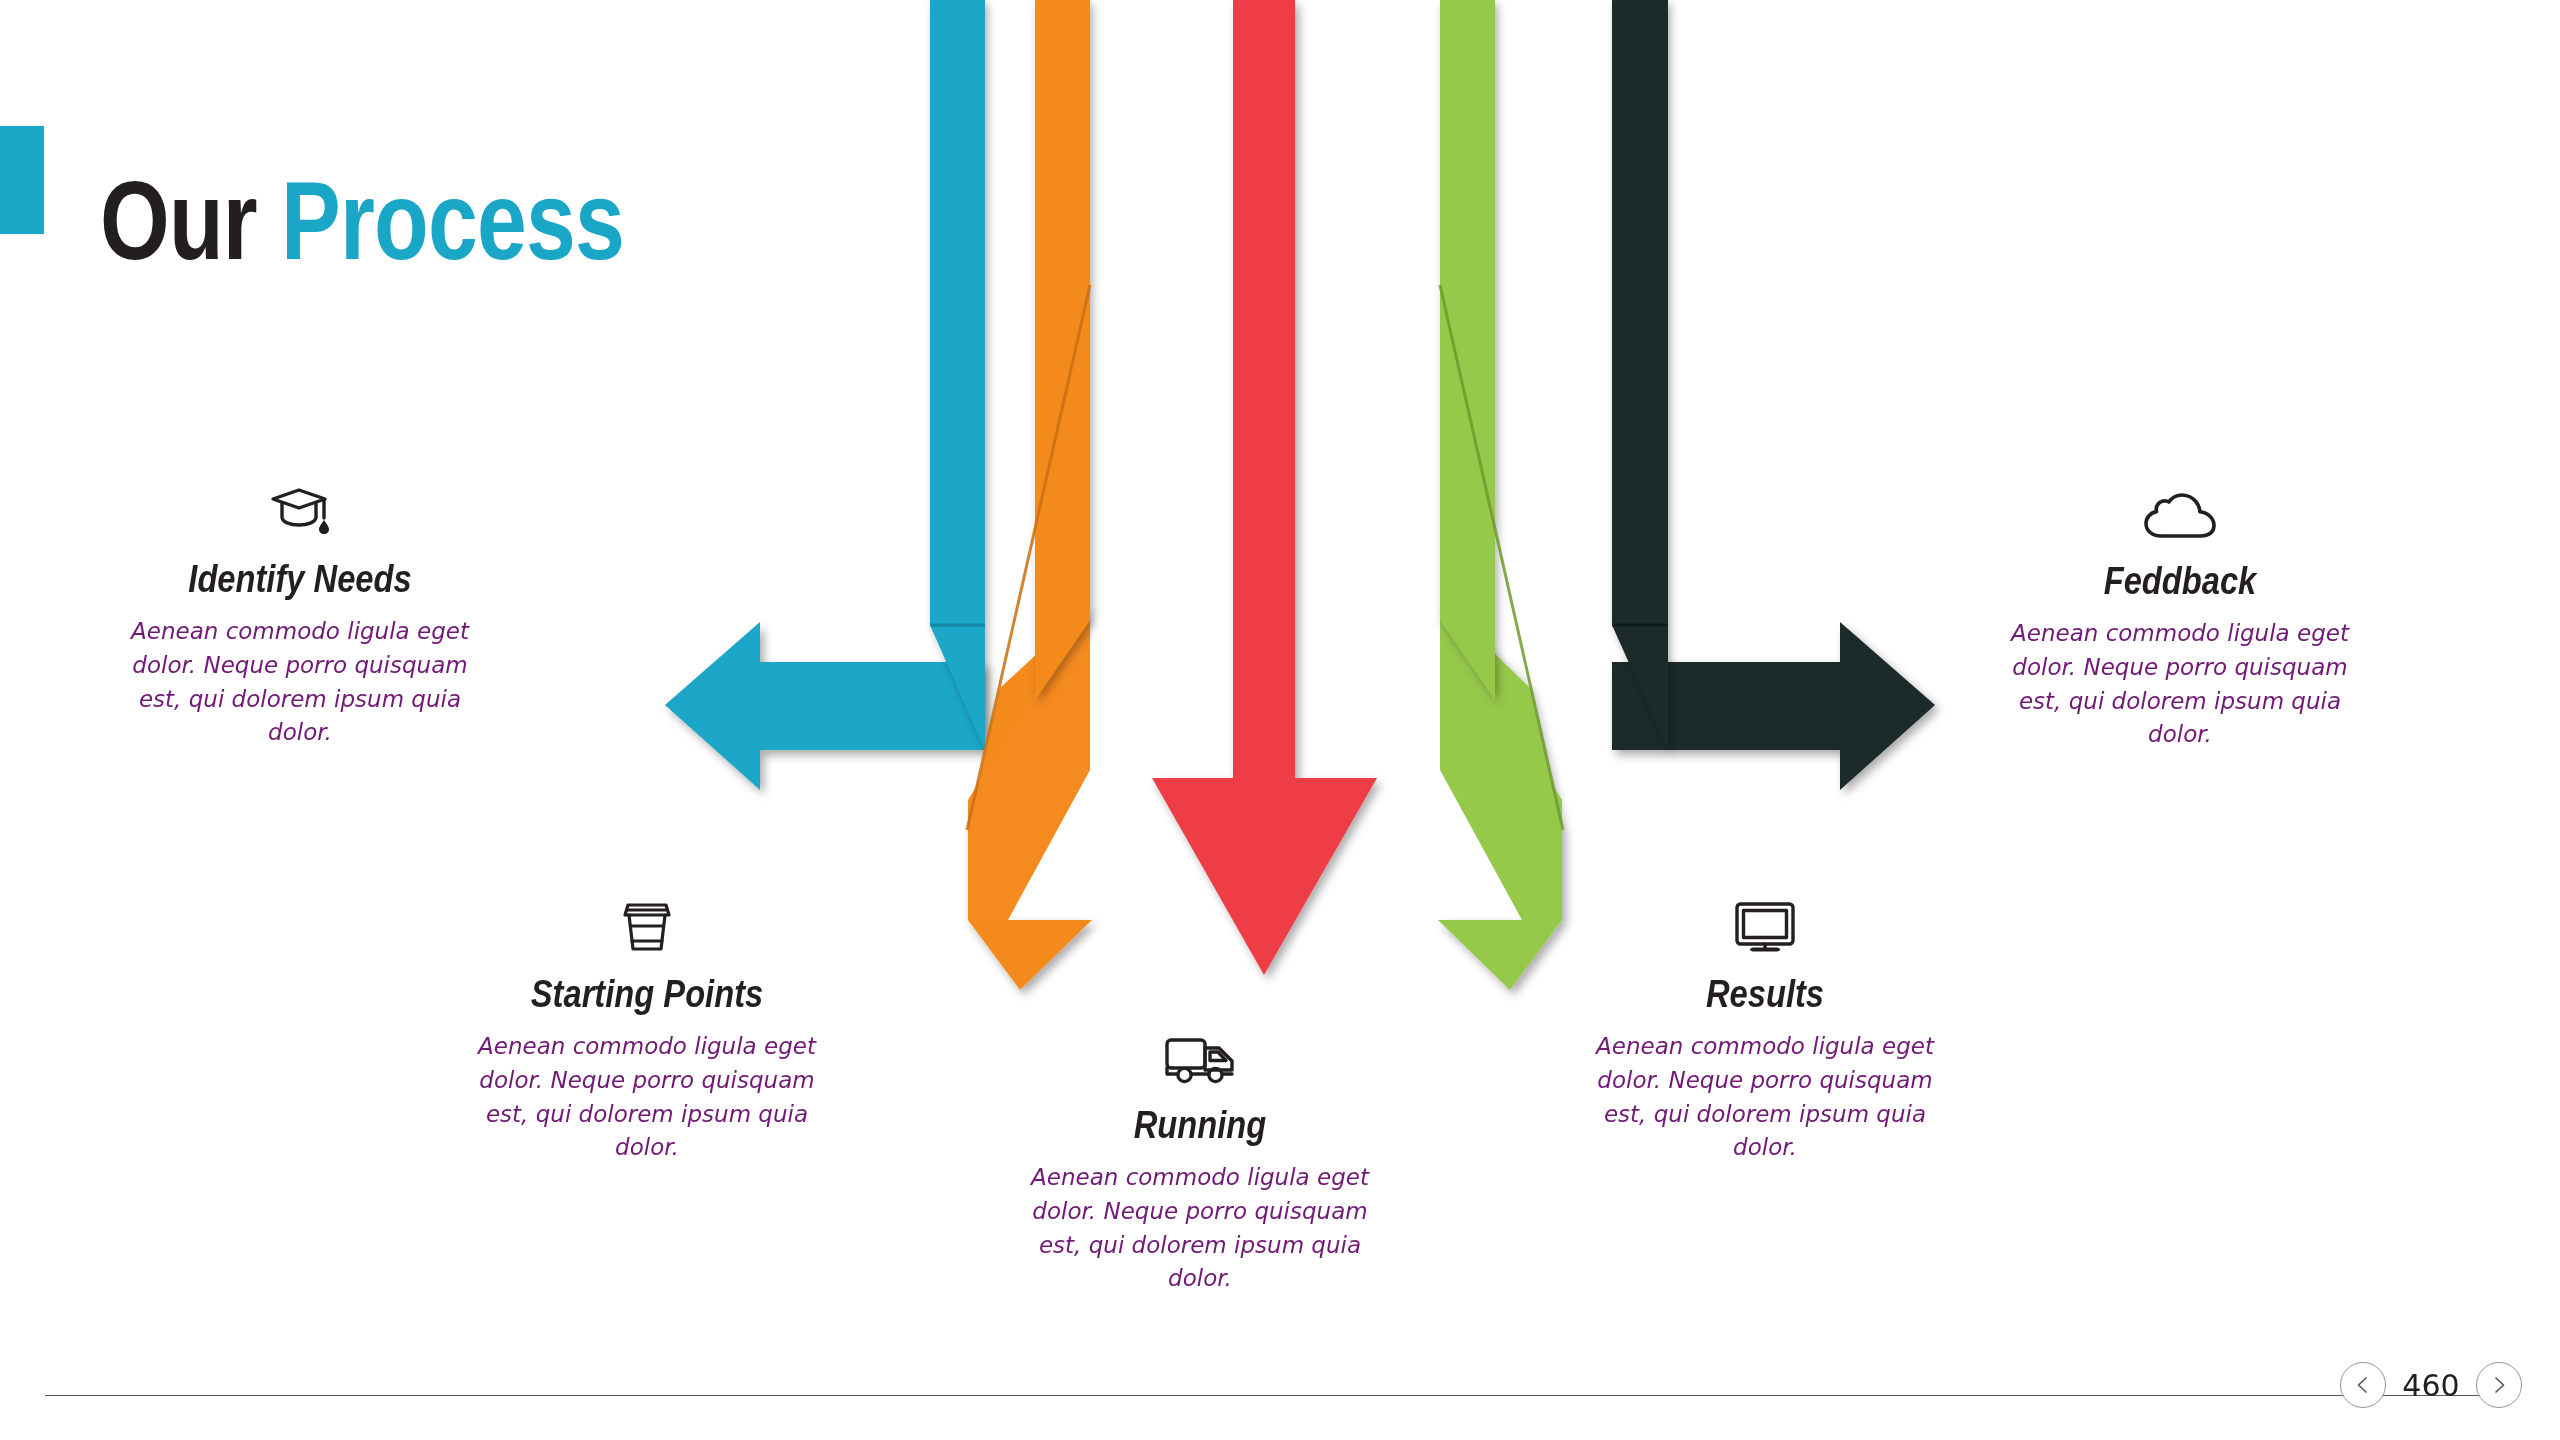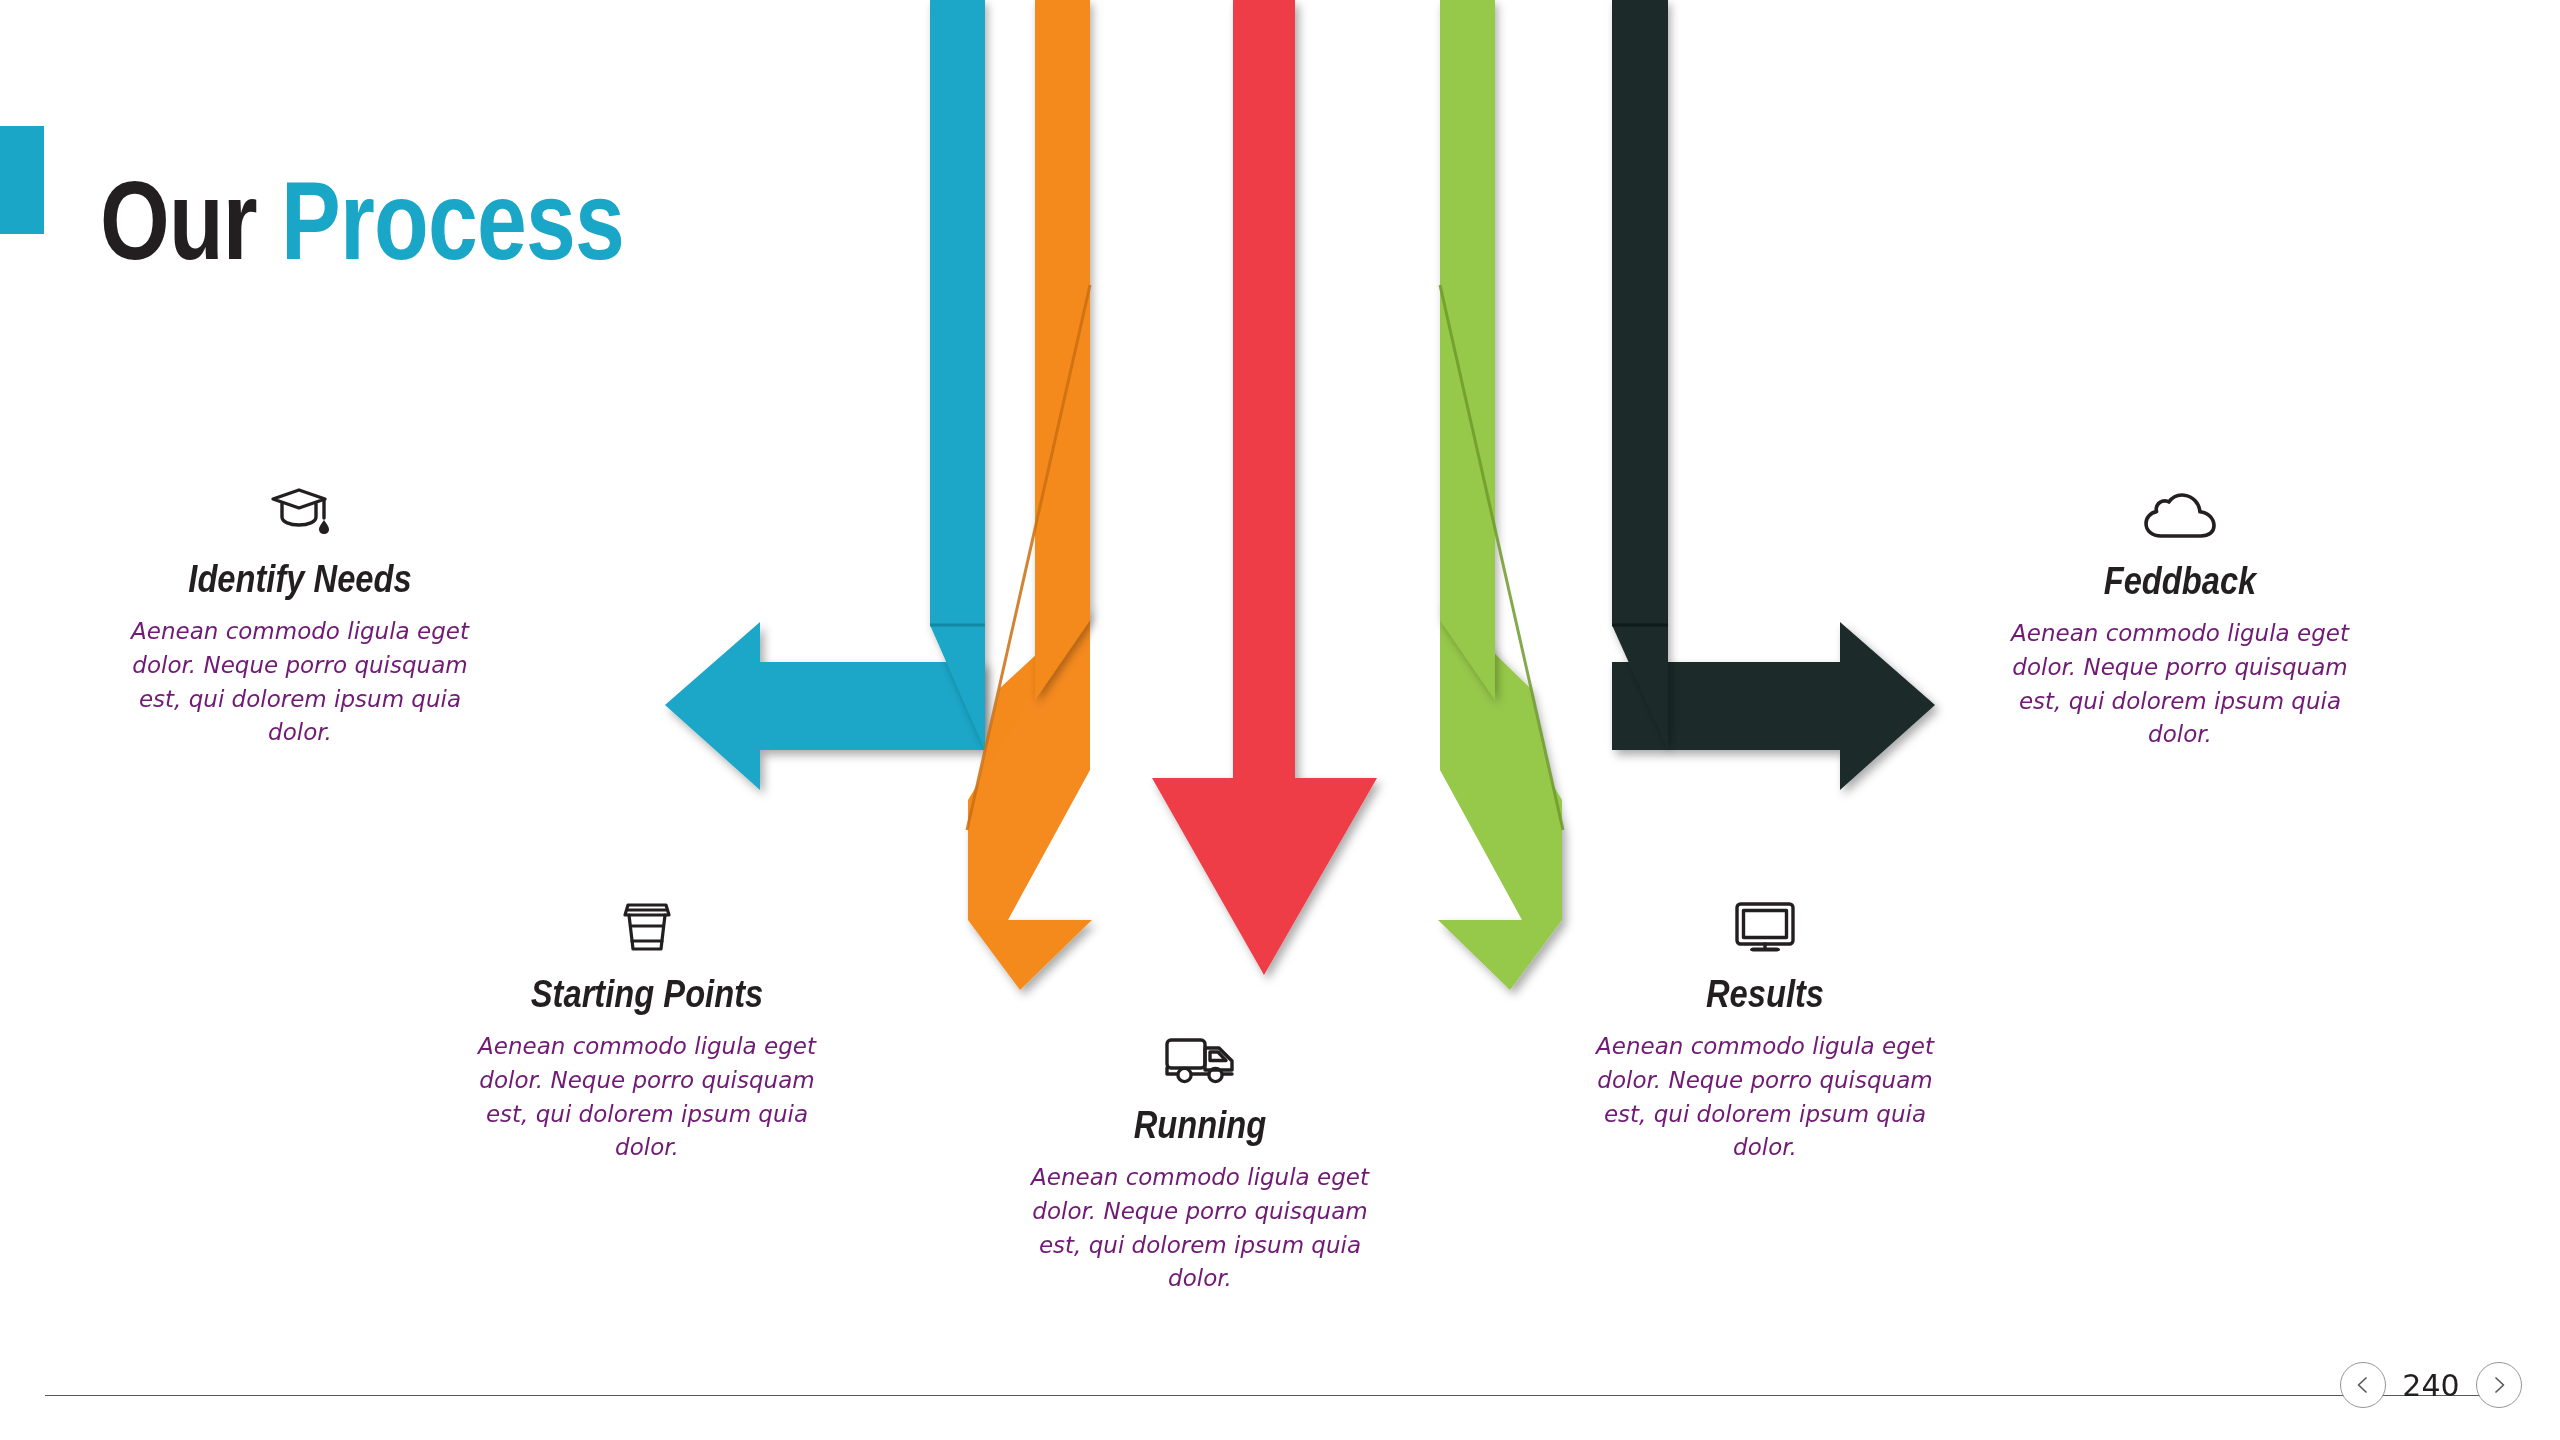--- a/index.html
+++ b/index.html
@@ -268,21 +268,21 @@
     <div class="step-body">Aenean commodo ligula eget dolor. Neque porro quisquam est, qui dolorem ipsum quia dolor.</div>
   </div>
 
   <div class="footer-rule"></div>
   <div class="pager">
     <div class="pager-btn">
       <svg width="20" height="20" viewBox="0 0 20 20" xmlns="http://www.w3.org/2000/svg">
         <path d="M13 3 L5.5 10 L13 17" fill="none" stroke="#58595B" stroke-width="1.7" stroke-linecap="round" stroke-linejoin="round"></path>
       </svg>
     </div>
-    <div class="pager-num">240</div>
+    <div class="pager-num">460</div>
     <div class="pager-btn">
       <svg width="20" height="20" viewBox="0 0 20 20" xmlns="http://www.w3.org/2000/svg">
         <path d="M7 3 L14.5 10 L7 17" fill="none" stroke="#58595B" stroke-width="1.7" stroke-linecap="round" stroke-linejoin="round"></path>
       </svg>
     </div>
   </div>
 
 </div>
 
 </body></html>

